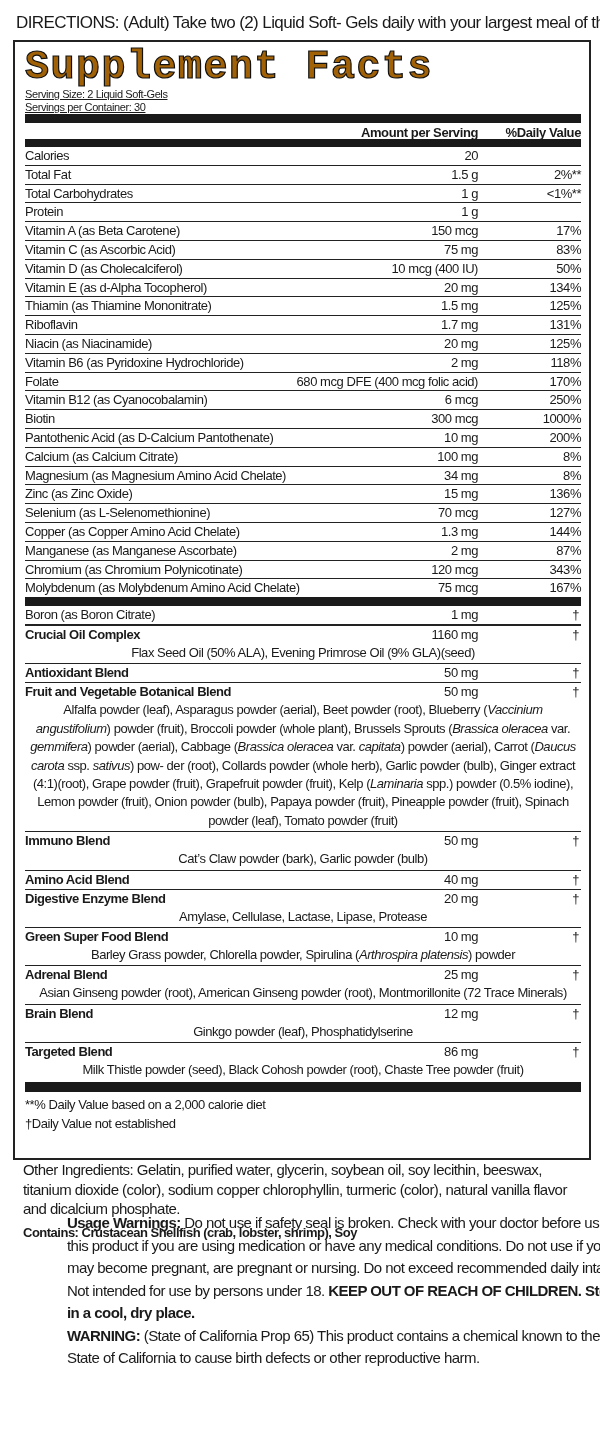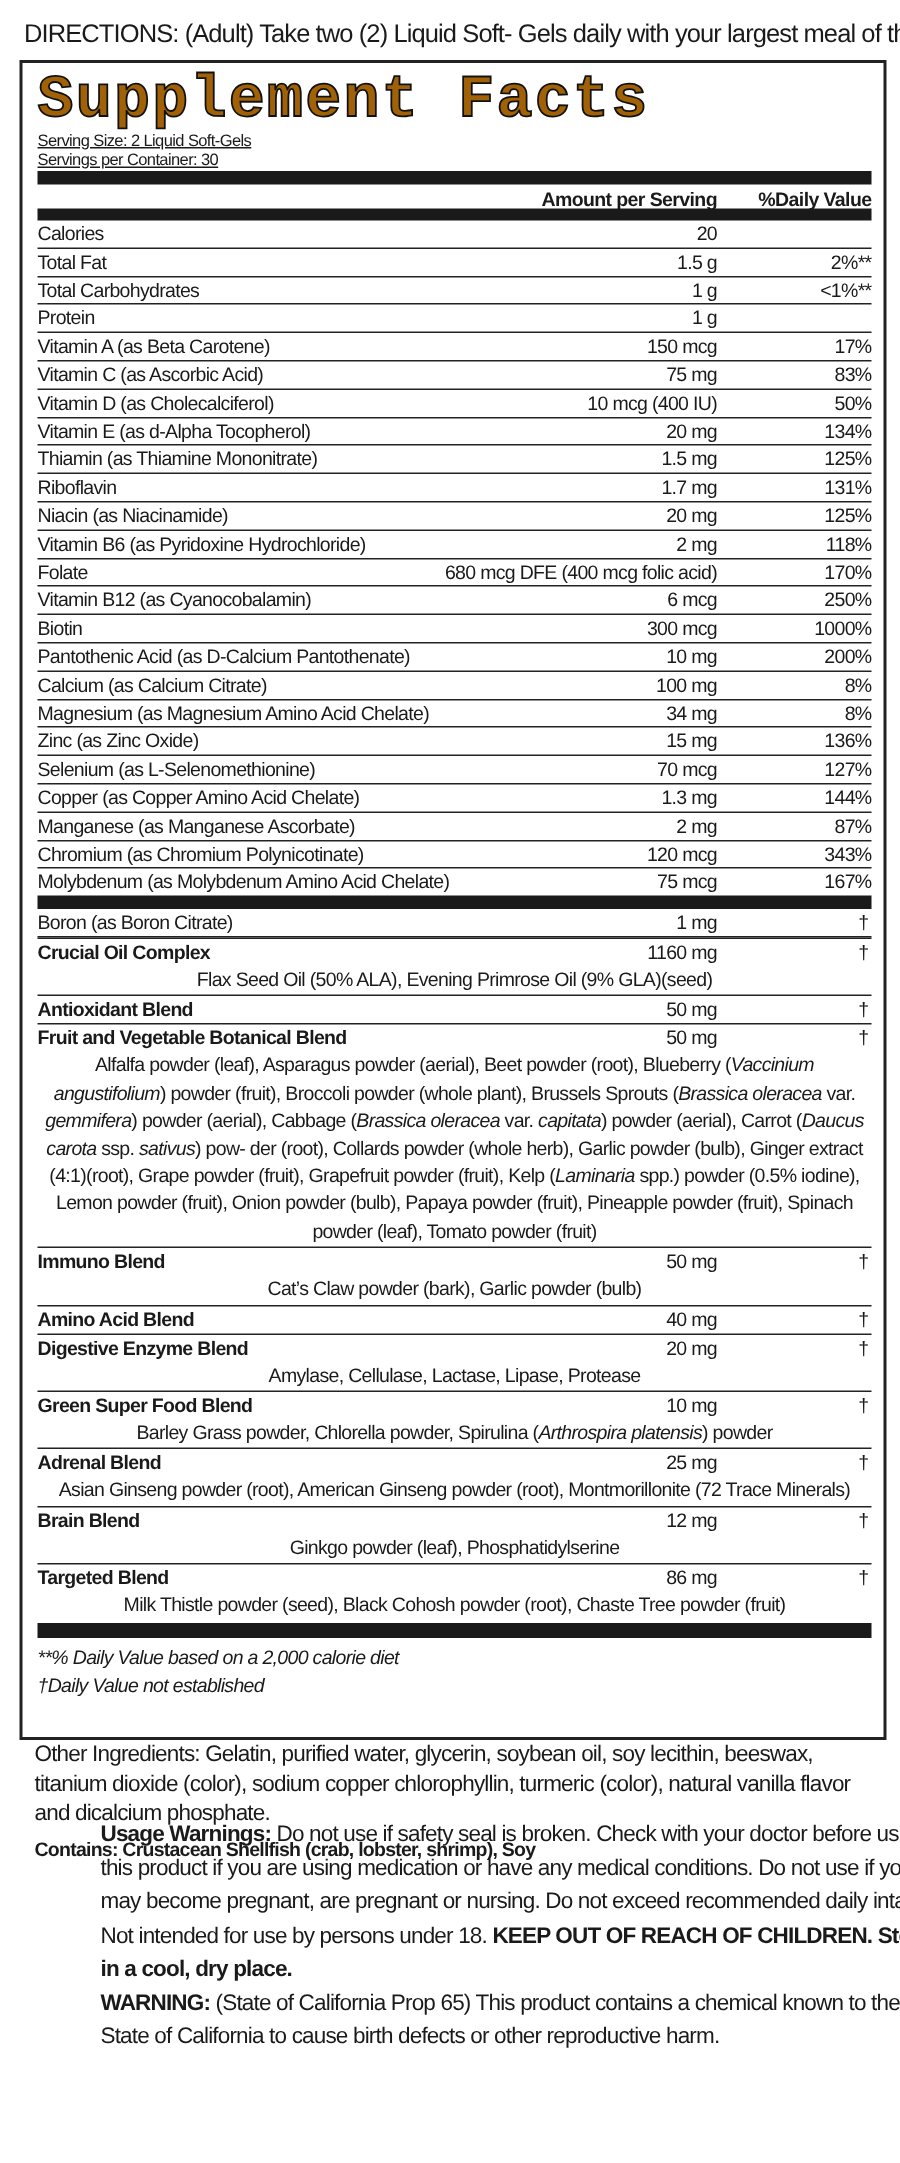--- a/index.html
+++ b/index.html
@@ -24,21 +24,21 @@
   .row.last { border-bottom: none; }
   .row .nm { position: absolute; left: 0; }
   .row .amt { position: absolute; right: 103px; }
   .row .dv { position: absolute; right: 0; }
   .blend { border-bottom: 1px solid #222; font-size: 13px; letter-spacing: -0.45px; }
   .blend .head { position: relative; height: 18px; line-height: 18px; font-weight: bold; }
   .blend .head .amt { position: absolute; right: 103px; font-weight: normal; }
   .blend .head .dv { position: absolute; right: 2px; font-weight: normal; }
   .blend .desc { line-height: 18.4px; padding-bottom: 1px; text-align: center; }
   .blend.nob { border-bottom: none; }
-  .foot { font-size: 13px; line-height: 19px; letter-spacing: -0.45px; font-style: italic; }
+  .foot { font-size: 13px; line-height: 19px; letter-spacing: -0.45px; }
   .other { position: absolute; left: 23px; top: 1160px; width: 560px; font-size: 15px;
            line-height: 19.5px; letter-spacing: -0.55px; }
   .contains { position: absolute; left: 23px; top: 1225px; font-size: 13px; font-weight: bold;
               letter-spacing: -0.5px; }
   .warn { position: absolute; left: 23px; top: 1212px; width: 560px; font-size: 15px;
           line-height: 22.5px; letter-spacing: -0.55px; margin-left: 44px; }
   .warn b { font-weight: bold; }
   i { font-style: italic; }
 </style>
 </head>

